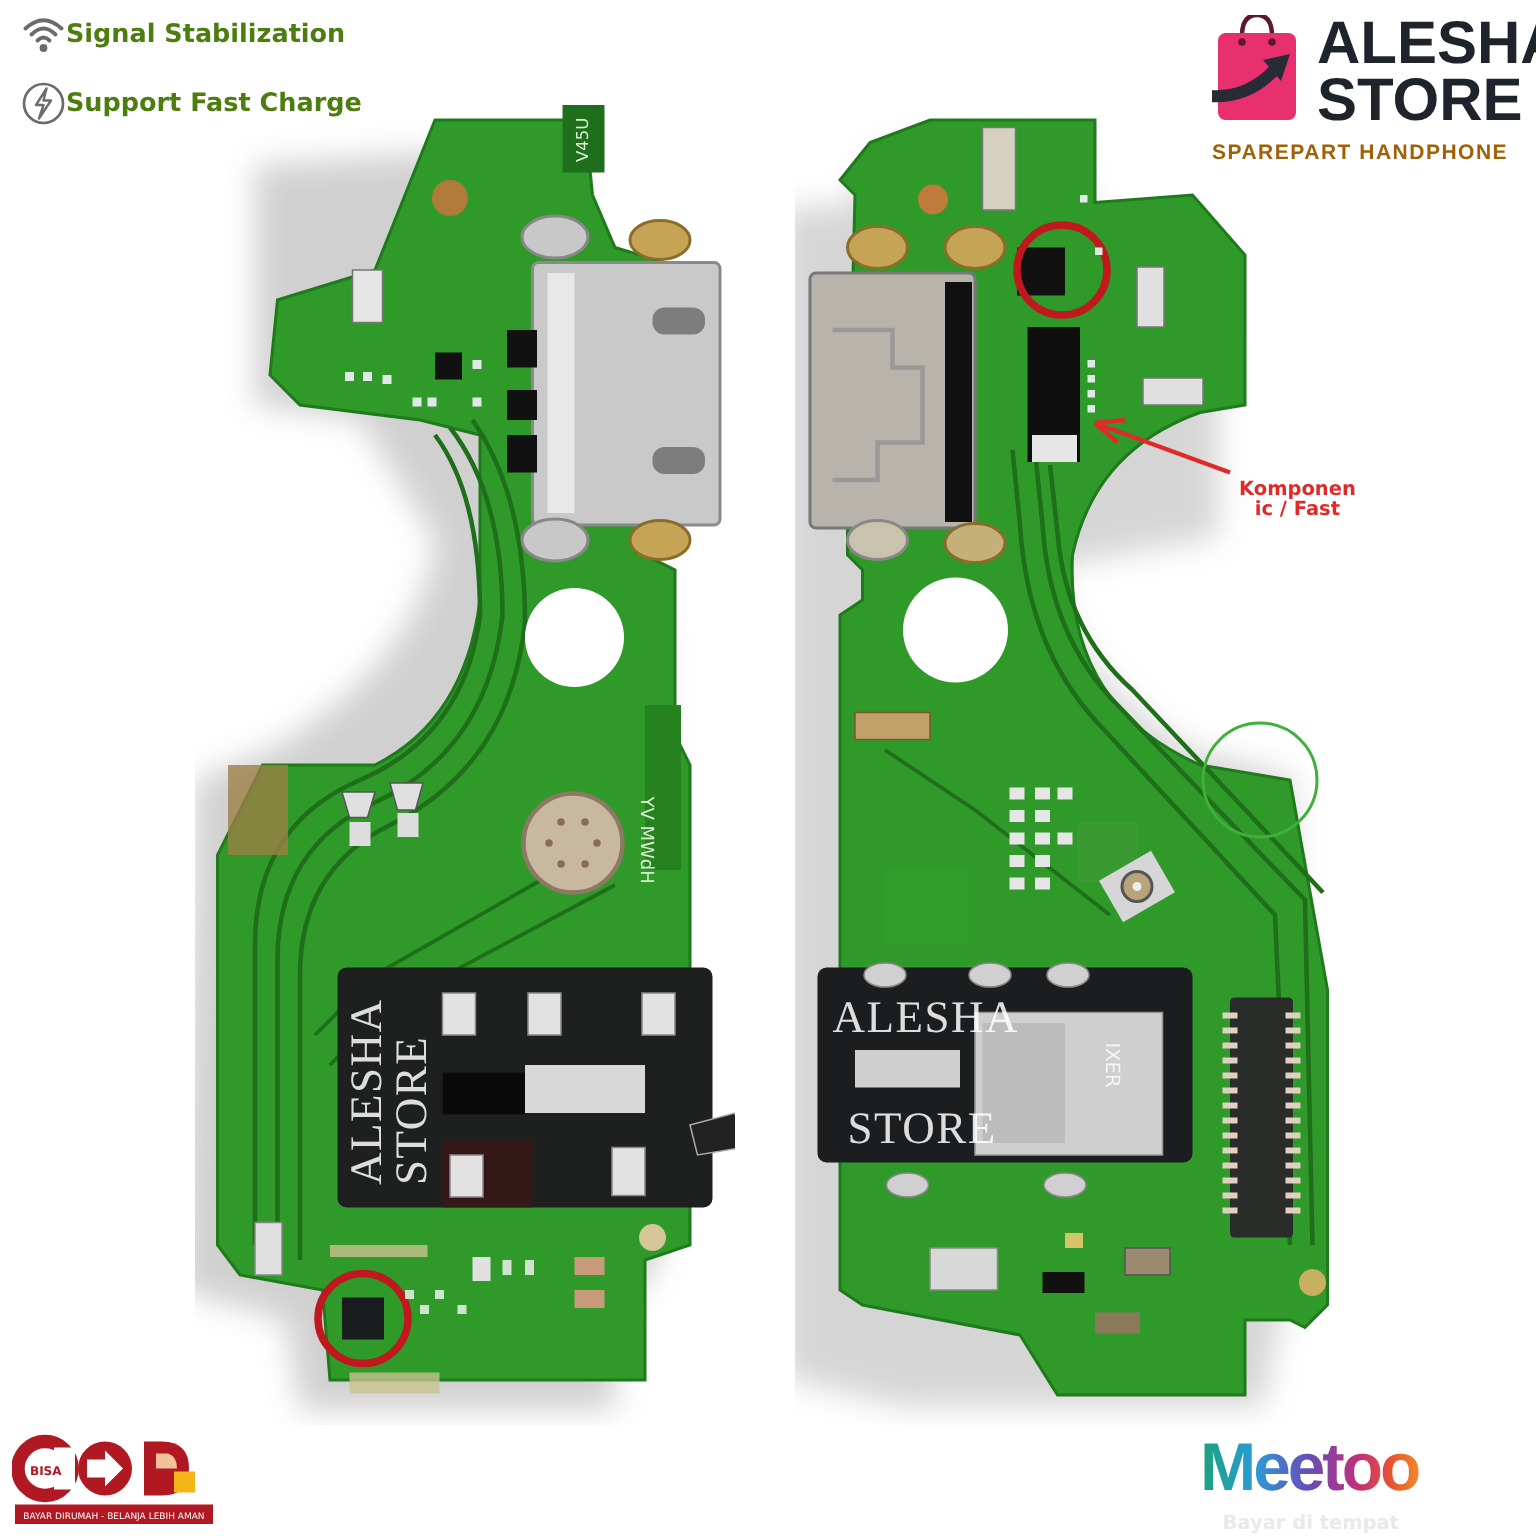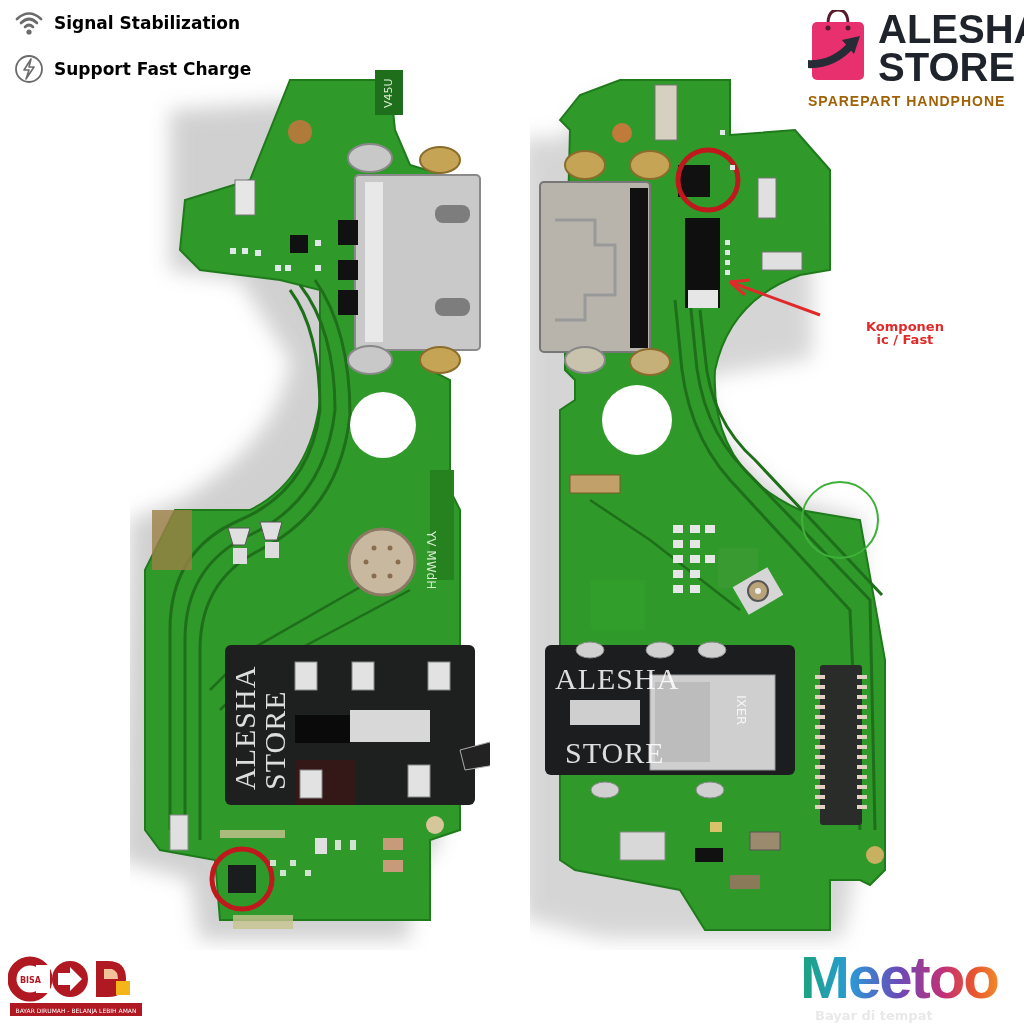--- a/index.html
+++ b/index.html
@@ -1,27 +1,27 @@
 <!DOCTYPE html>
 <html><head>
 <meta charset="utf-8">
 <style>
   html,body{margin:0;padding:0;background:#fff;}
   body{width:1024px;height:1024px;position:relative;overflow:hidden;font-family:"DejaVu Sans","Liberation Sans",sans-serif;}
-  .feat{position:absolute;left:14px;display:flex;align-items:center;gap:10px;color:#000000;font-weight:bold;font-size:17px;}
+  .feat{position:absolute;left:14px;display:flex;align-items:center;color:#4d7c0f;font-weight:bold;font-size:17px;}
   .feat svg{width:30px;height:30px;}
   .brand{position:absolute;left:798px;top:0;width:226px;height:118px;}
   .brand-bag{position:absolute;left:10px;top:10px;width:60px;height:70px;}
   .brand-name{position:absolute;left:80px;top:10px;font-family:"Liberation Sans",sans-serif;font-weight:bold;font-size:40px;line-height:38px;color:#1f232b;letter-spacing:0px;}
   .brand-sub{position:absolute;left:10px;top:93px;font-family:"Liberation Sans",sans-serif;font-weight:bold;font-size:14px;color:#a16207;letter-spacing:1px;}
   .board{position:absolute;}
-  .annot{position:absolute;left:826px;top:320px;color:#e02a2a;font-weight:bold;font-size:13px;line-height:13px;text-align:center;margin-left:40px;}
+  .annot{position:absolute;left:826px;top:320px;color:#e02a2a;font-weight:bold;font-size:13px;line-height:13px;text-align:center;}
   .wm{position:absolute;color:rgba(255,255,255,0.85);font-family:"Liberation Serif",serif;font-size:30px;letter-spacing:1px;}
   .cod{position:absolute;left:8px;top:955px;width:136px;height:65px;}
-  .meetoo{position:absolute;left:800px;top:948px;font-family:"Liberation Sans",sans-serif;font-weight:bold;font-size:60px;letter-spacing:-2px;
+  .meetoo{position:absolute;left:800px;top:948px;font-family:"Liberation Sans",sans-serif;font-weight:bold;font-size:45px;letter-spacing:-2px;
     background:linear-gradient(90deg,#1aa37a 0%,#2a9bd6 25%,#6b4bb8 50%,#c0307a 72%,#e8562f 88%,#f08a2a 100%);
     -webkit-background-clip:text;background-clip:text;color:transparent;line-height:60px;}
   .meetoo-sub{position:absolute;left:815px;top:1008px;font-size:13px;color:#e9e9e9;font-weight:bold;}
 </style>
 </head>
 <body>
 
 <div class="feat" style="top:8px;">
   <svg viewBox="0 0 30 30">
     <path d="M3 11 Q15 0 27 11" stroke="#6b6b6b" stroke-width="2.6" fill="none" stroke-linecap="round"></path>

